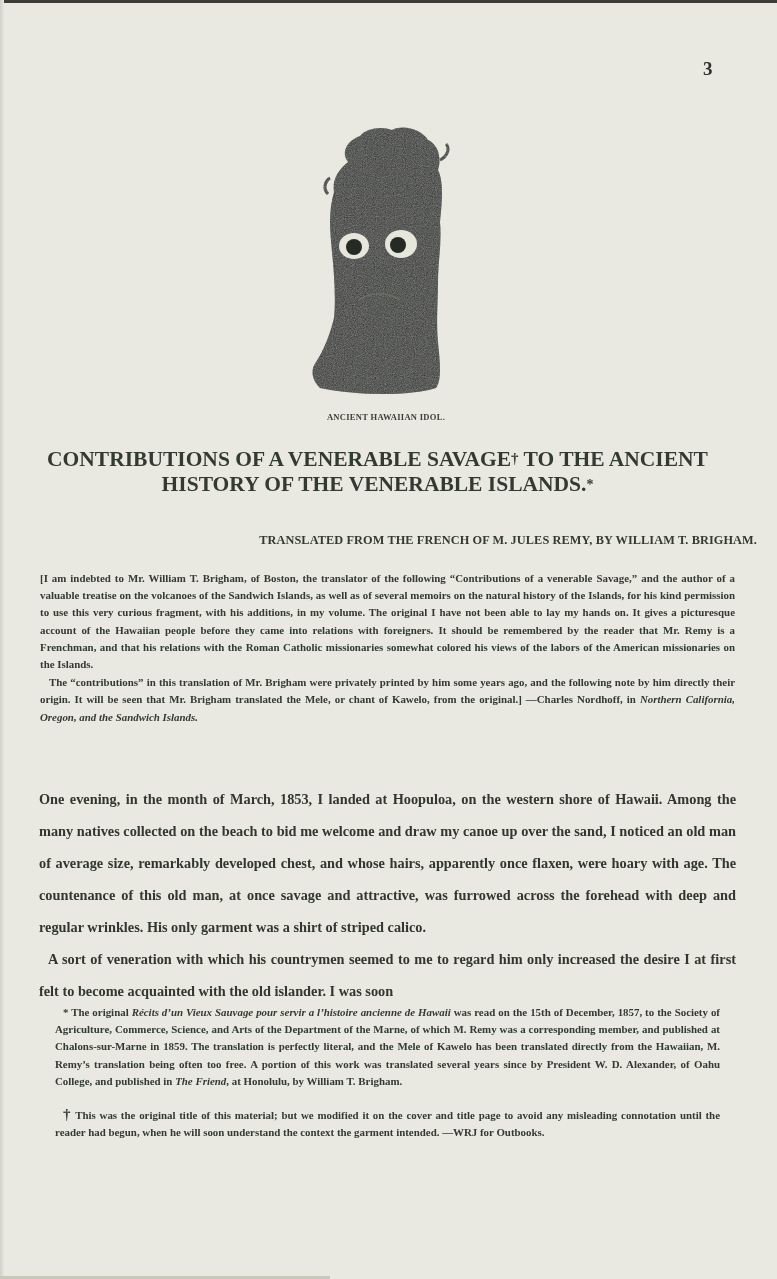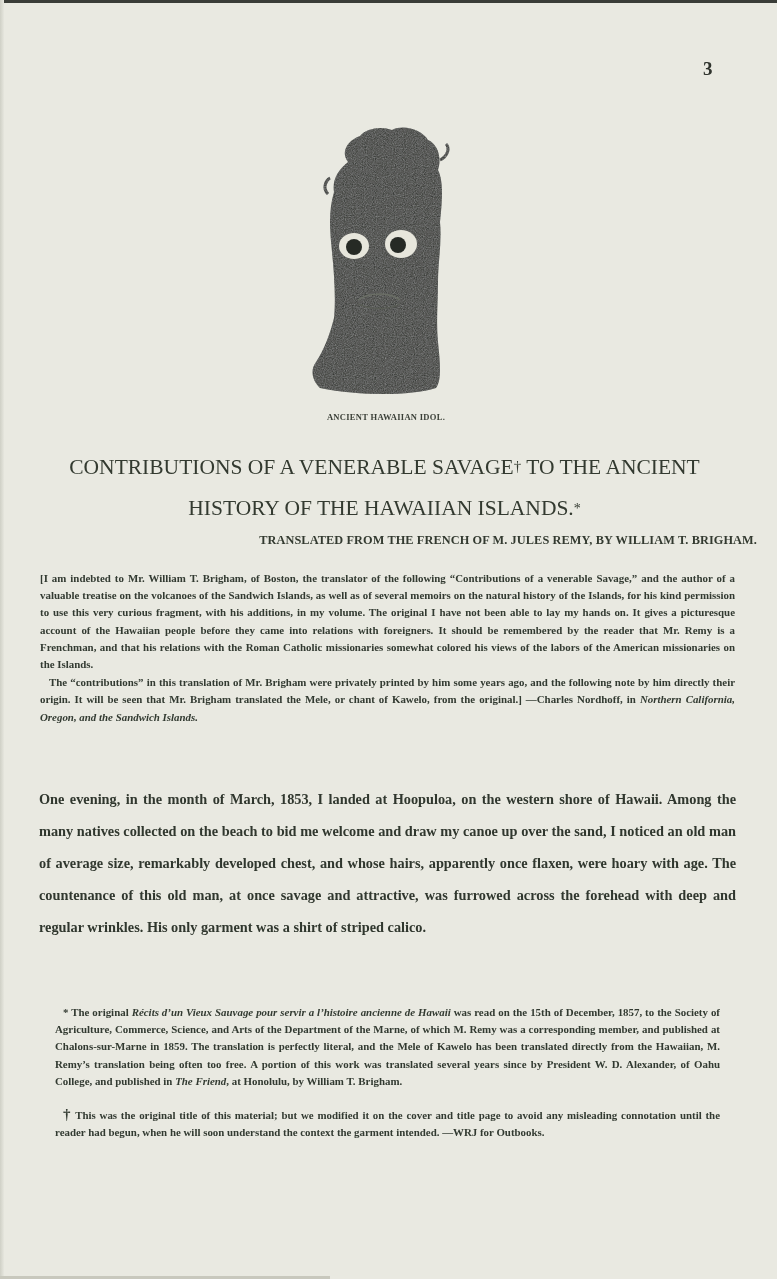--- a/index.html
+++ b/index.html
@@ -20,23 +20,23 @@
   }
 
   .figure { position: absolute; left: 300px; top: 122px; width: 180px; height: 290px; }
   .figure svg { display: block; }
   .caption {
     position: absolute; left: 296px; top: 412px; width: 180px;
     font-size: 8.5px; font-weight: bold; letter-spacing: 0.3px; text-align: center; color: #3a3f37;
   }
 
   .title {
-    position: absolute; left: 16px; top: 448px; width: 737px;
-    text-align: center; font-size: 21.5px; line-height: 39px; color: #333a30;
-    font-weight: normal; margin: 0;
+    position: absolute; left: 9px; top: 448px; width: 737px;
+    text-align: center; font-size: 21.5px; line-height: 23px; color: #333a30;
+    font-weight: bold; margin: 0;
   }
   .title sup { font-size: 15px; position: relative; top: -3px; vertical-align: baseline; }
   .title .star { font-size: 14px; vertical-align: top; }
 
   .subtitle {
     position: absolute; left: 20px; top: 533px; width: 737px; text-align: right;
     font-size: 12.3px; font-weight: bold; letter-spacing: 0.1px; color: #333a30;
   }
 
   .preface {
@@ -97,30 +97,31 @@
     <ellipse cx="101" cy="122" rx="16" ry="14" fill="#e7e6dc"></ellipse>
     <circle cx="98" cy="123" r="8" fill="#262a25"></circle>
     <path d="M58 178 C70 170 90 170 100 178" stroke="#6b6f66" stroke-width="1.5" fill="none"></path>
     <path d="M58 182 C72 188 88 188 100 182" stroke="#5a5e55" stroke-width="1" fill="none"></path>
   </svg>
 </div>
 <div class="caption">ANCIENT HAWAIIAN IDOL.</div>
 
 <h1 class="title">
   <span>CONTRIBUTIONS OF A VENERABLE SAVAGE</span><sup>†</sup><span> TO THE ANCIENT</span><br>
-  <span>HISTORY OF THE HAWAIIAN ISLANDS.</span><span class="star">*</span>
+  <span>HISTORY OF THE VENERABLE ISLANDS.</span><span class="star">*</span>
 </h1>
 
 <div class="subtitle">TRANSLATED FROM THE FRENCH OF M. JULES REMY, BY WILLIAM T. BRIGHAM.</div>
 
 <div class="preface">
   <p>[I am indebted to Mr. William T. Brigham, of Boston, the translator of the following “Contributions of a venerable Savage,” and the author of a valuable treatise on the volcanoes of the Sandwich Islands, as well as of several memoirs on the natural history of the Islands, for his kind permission to use this very curious fragment, with his additions, in my volume. The original I have not been able to lay my hands on. It gives a picturesque account of the Hawaiian people before they came into relations with foreigners. It should be remembered by the reader that Mr. Remy is a Frenchman, and that his relations with the Roman Catholic missionaries somewhat colored his views of the labors of the American missionaries on the Islands.</p>
   <p><span>The “contributions” in this translation of Mr. Brigham were privately printed by him some years ago, and the following note by him directly their origin. It will be seen that Mr. Brigham translated the Mele, or chant of Kawelo, from the original.] —Charles Nordhoff, in </span><i>Northern California, Oregon, and the Sandwich Islands.</i></p>
 </div>
 
 <div class="main-text">
   <p>One evening, in the month of March, 1853, I landed at Hoopuloa, on the western shore of Hawaii. Among the many natives collected on the beach to bid me welcome and draw my canoe up over the sand, I noticed an old man of average size, remarkably developed chest, and whose hairs, apparently once flaxen, were hoary with age. The countenance of this old man, at once savage and attractive, was furrowed across the forehead with deep and regular wrinkles. His only garment was a shirt of striped calico.</p>
+  <p>A sort of veneration with which his countrymen seemed to me to regard him only increased the desire I at first felt to become acquainted with the old islander. I was soon</p>
 </div>
 
 <div class="footnotes">
   <p><span>*</span><span> The original </span><i>Récits d’un Vieux Sauvage pour servir a l’histoire ancienne de Hawaii</i><span> was read on the 15th of December, 1857, to the Society of Agriculture, Commerce, Science, and Arts of the Department of the Marne, of which M. Remy was a corresponding member, and published at Chalons-sur-Marne in 1859. The translation is perfectly literal, and the Mele of Kawelo has been translated directly from the Hawaiian, M. Remy’s translation being often too free. A portion of this work was translated several years since by President W. D. Alexander, of Oahu College, and published in </span><i>The Friend</i><span>, at Honolulu, by William T. Brigham.</span></p>
   <p><span class="dagger">†</span><span> This was the original title of this material; but we modified it on the cover and title page to avoid any misleading connotation until the reader had begun, when he will soon understand the context the garment intended. —WRJ for Outbooks.</span></p>
 </div>
 
 </body></html>

